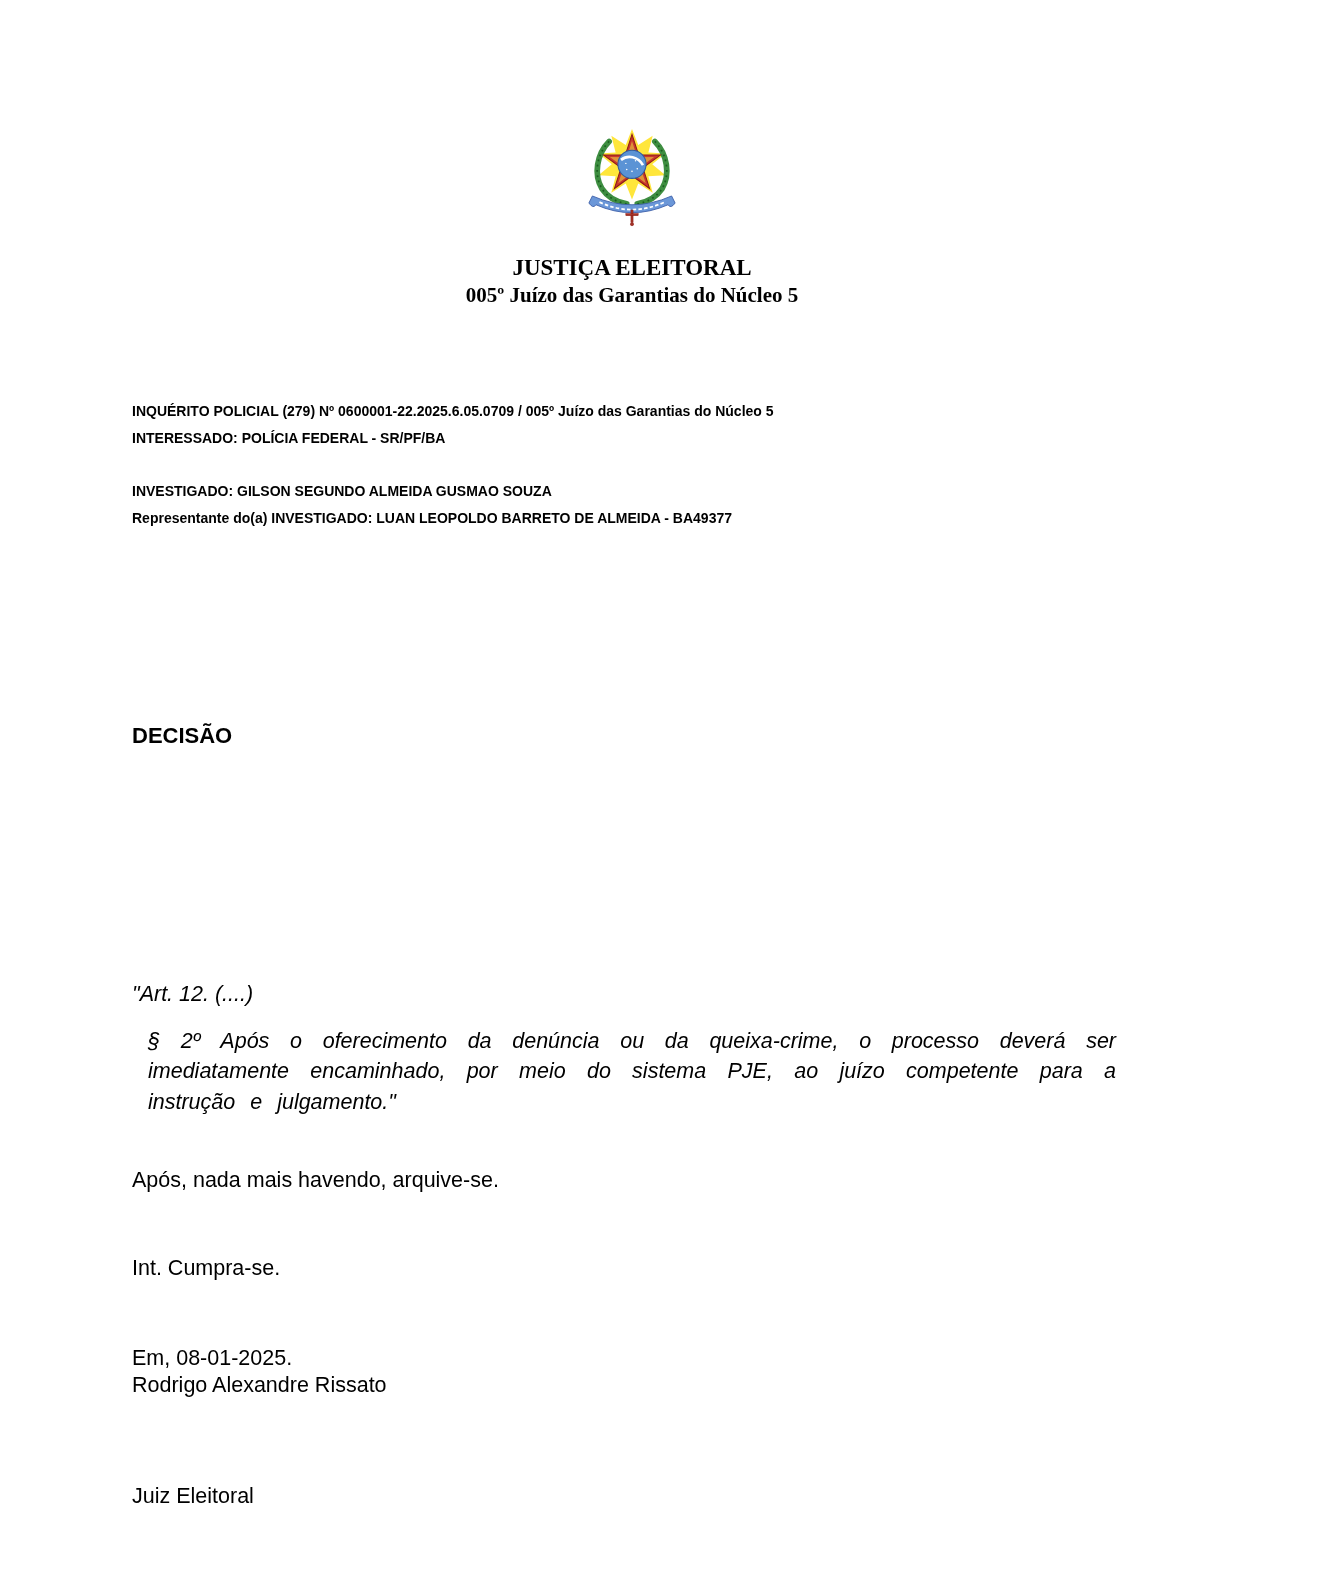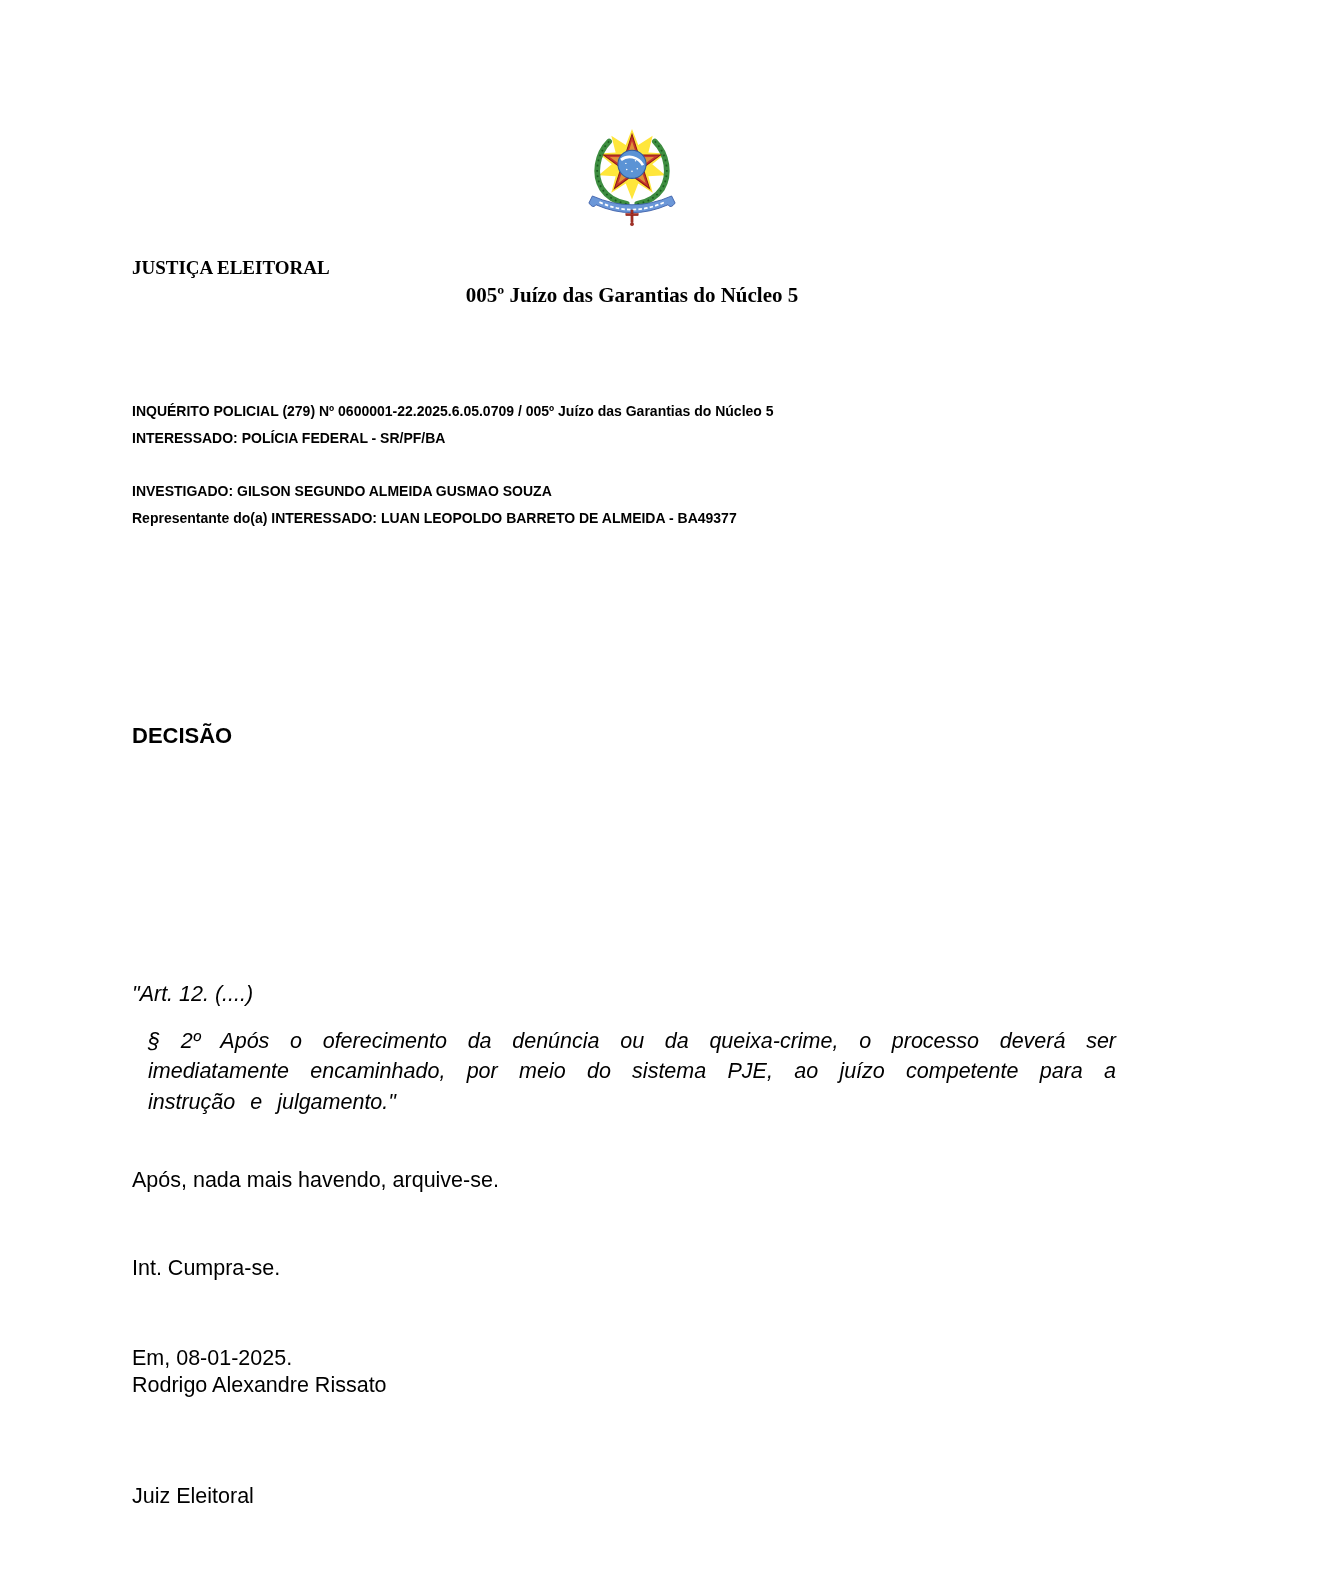--- a/index.html
+++ b/index.html
@@ -22,22 +22,23 @@
   .red-star { stroke:#8e1b16; stroke-width:1.2; }
   .globe { stroke:#2f5d9e; stroke-width:1.2; }
   .globe-band { fill:none; stroke:#ffffff; stroke-width:3; }
   .ribbon { stroke:#3c5fa8; stroke-width:1; }
   .ribbon-text { fill:none; stroke:#ffffff; stroke-width:2; stroke-dasharray:4 2.5; }
   .sword { stroke:#8e1b16; stroke-width:0.6; }
 
   
   .org-title {
     left:132px; top:255px; width:1000px;
+    text-align:center;
     font-family:"Liberation Serif","DejaVu Serif",serif;
-    font-weight:bold; font-size:19px; line-height:26px;
+    font-weight:bold; font-size:23px; line-height:26px;
   }
   .org-subtitle {
     left:132px; top:283px; width:1000px;
     text-align:center;
     font-family:"Liberation Serif","DejaVu Serif",serif;
     font-weight:bold; font-size:21px; line-height:24px;
   }
 
   
   .case-info { left:132px; top:398px; width:1080px; font-weight:bold; font-size:14px; line-height:27px; }
@@ -107,21 +108,21 @@
     </svg>
   </div>
 
   <div class="abs org-title">JUSTIÇA ELEITORAL</div>
   <div class="abs org-subtitle">005º Juízo das Garantias do Núcleo 5</div>
 
   <div class="abs case-info">
     <p>INQUÉRITO POLICIAL (279) Nº 0600001-22.2025.6.05.0709 / 005º Juízo das Garantias do Núcleo 5</p>
     <p>INTERESSADO: POLÍCIA FEDERAL - SR/PF/BA</p>
     <p class="group-gap">INVESTIGADO: GILSON SEGUNDO ALMEIDA GUSMAO SOUZA</p>
-    <p>Representante do(a) INTERESSADO: LUAN LEOPOLDO BARRETO DE ALMEIDA - BA49377</p>
+    <p>Representante do(a) INVESTIGADO: LUAN LEOPOLDO BARRETO DE ALMEIDA - BA49377</p>
   </div>
 
   <div class="abs decision-heading">DECISÃO</div>
 
 
   <div class="abs quote-block">
     <p class="q1">"Art. 12. (....)</p>
     <p class="qbody">§ 2º Após o oferecimento da denúncia ou da queixa-crime, o processo deverá ser imediatamente encaminhado, por meio do sistema PJE, ao juízo competente para a instrução e julgamento."</p>
   </div>
 

